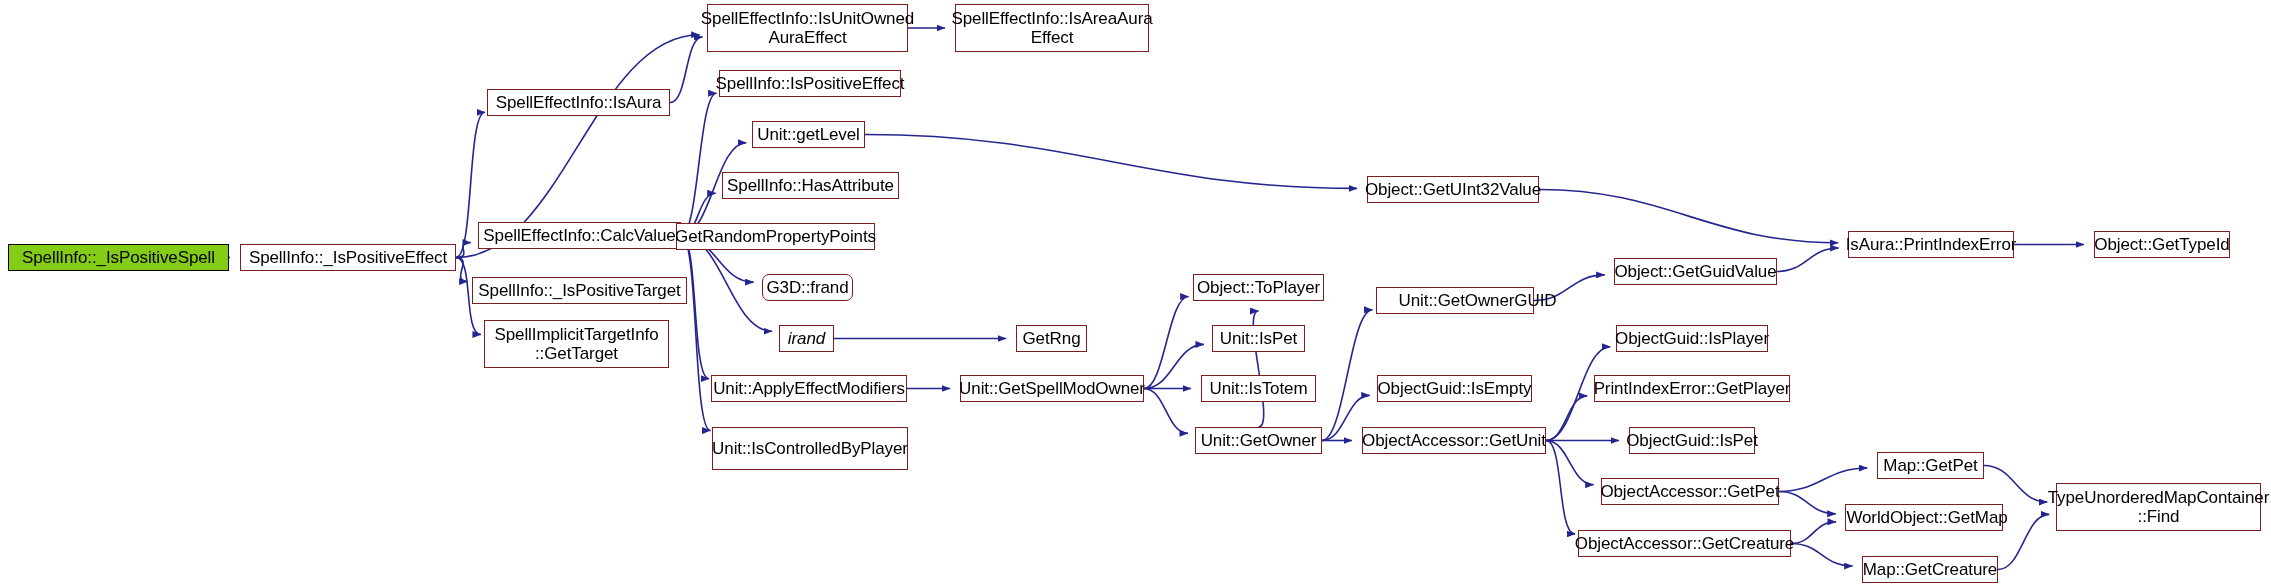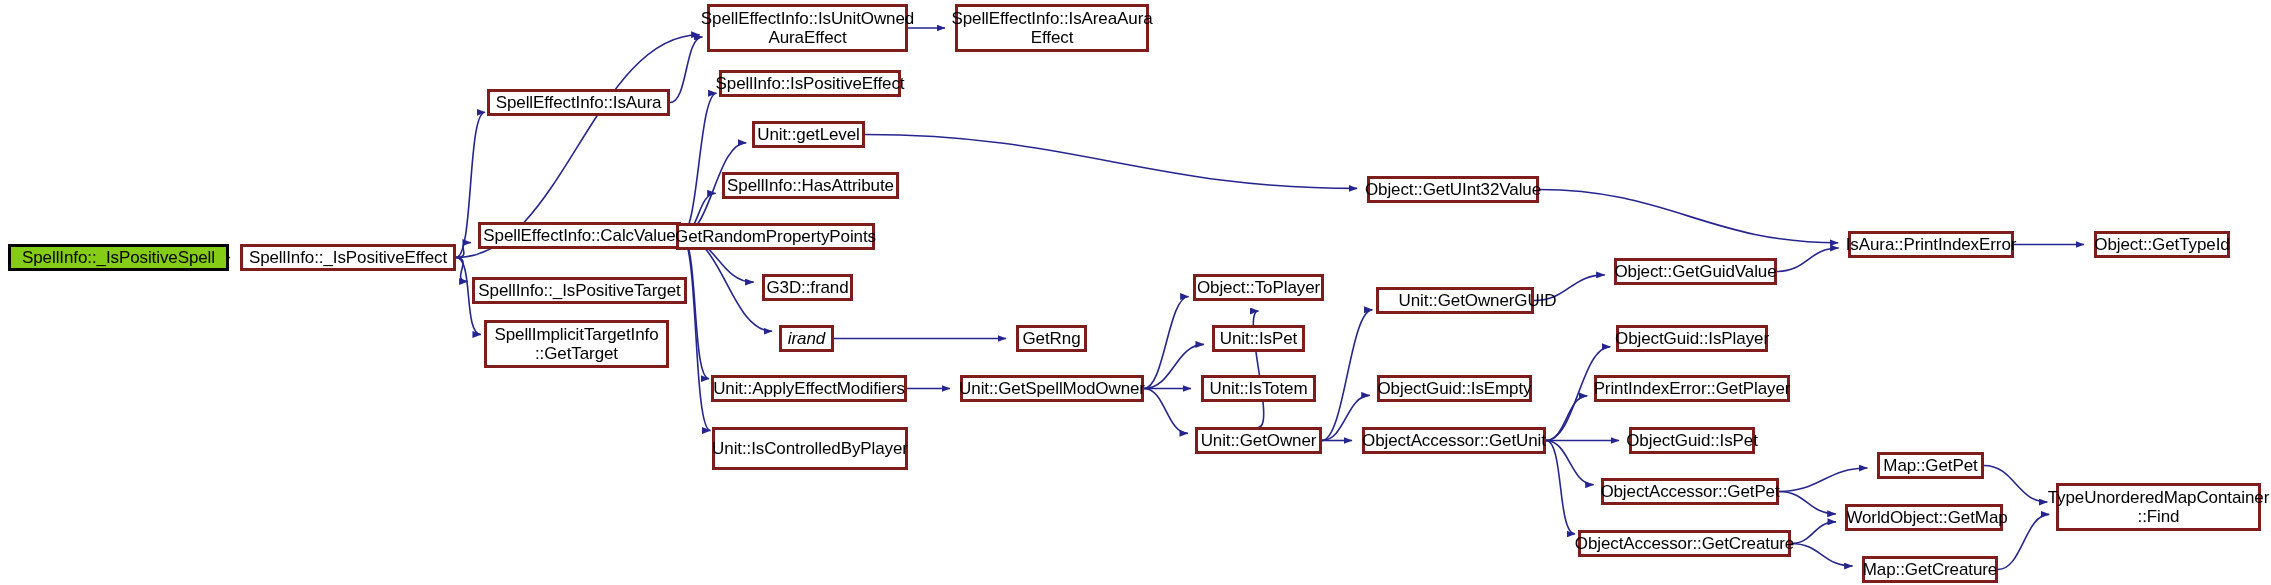--- a/index.html
+++ b/index.html
@@ -19,21 +19,21 @@
     position: absolute;
     left: 0;
     top: 0;
     width: 2271px;
     height: 585px;
     pointer-events: none;
   }
   .node {
     position: absolute;
     box-sizing: border-box;
-    border: 3px solid #7f1d1d;
+    border: 1px solid #7f1d1d;
     background: #ffffff;
     color: #000000;
     font-size: 17px;
     line-height: 19px;
     display: flex;
     align-items: center;
     justify-content: center;
     text-align: center;
     white-space: pre-line;
     letter-spacing: -0.1px;
@@ -106,21 +106,21 @@
       <div class="node" style="left: 484px; top: 320px; width: 185px; height: 48px;"><span>SpellImplicitTargetInfo
 ::GetTarget</span></div>
       <div class="node" style="left: 707px; top: 4px; width: 201px; height: 48px;"><span>SpellEffectInfo::IsUnitOwned
 AuraEffect</span></div>
       <div class="node" style="left: 955px; top: 4px; width: 194px; height: 48px;"><span>SpellEffectInfo::IsAreaAura
 Effect</span></div>
       <div class="node" style="left: 719px; top: 70px; width: 182px; height: 27px;"><span>SpellInfo::IsPositiveEffect</span></div>
       <div class="node" style="left: 752px; top: 121px; width: 113px; height: 27px;"><span>Unit::getLevel</span></div>
       <div class="node" style="left: 722px; top: 172px; width: 177px; height: 27px;"><span>SpellInfo::HasAttribute</span></div>
       <div class="node" style="left: 676px; top: 223px; width: 199px; height: 27px;"><span>GetRandomPropertyPoints</span></div>
-      <div class="node" style="left: 762px; top: 274px; width: 91px; height: 27px;"><span>G3D::frand</span></div>
+      <div class="node" style="left: 762px; top: 274px; width: 91px; height: 27px; border-radius: 7px;"><span>G3D::frand</span></div>
       <div class="node" style="left: 779px; top: 325px; width: 55px; height: 27px; font-style: italic;"><span>irand</span></div>
       <div class="node" style="left: 1016px; top: 325px; width: 71px; height: 27px;"><span>GetRng</span></div>
       <div class="node" style="left: 711px; top: 375px; width: 196px; height: 27px;"><span>Unit::ApplyEffectModifiers</span></div>
       <div class="node" style="left: 712px; top: 427px; width: 196px; height: 43px;"><span>Unit::IsControlledByPlayer</span></div>
       <div class="node" style="left: 960px; top: 375px; width: 184px; height: 27px;"><span>Unit::GetSpellModOwner</span></div>
       <div class="node" style="left: 1193px; top: 274px; width: 131px; height: 27px;"><span>Object::ToPlayer</span></div>
       <div class="node" style="left: 1212px; top: 325px; width: 93px; height: 27px;"><span>Unit::IsPet</span></div>
       <div class="node" style="left: 1201px; top: 375px; width: 115px; height: 27px;"><span>Unit::IsTotem</span></div>
       <div class="node" style="left: 1195px; top: 427px; width: 127px; height: 27px;"><span>Unit::GetOwner</span></div>
       <div class="node" style="left: 1376px; top: 287px; width: 158px; height: 27px; padding-left: 45px;"><span>Unit::GetOwnerGUID</span></div>

